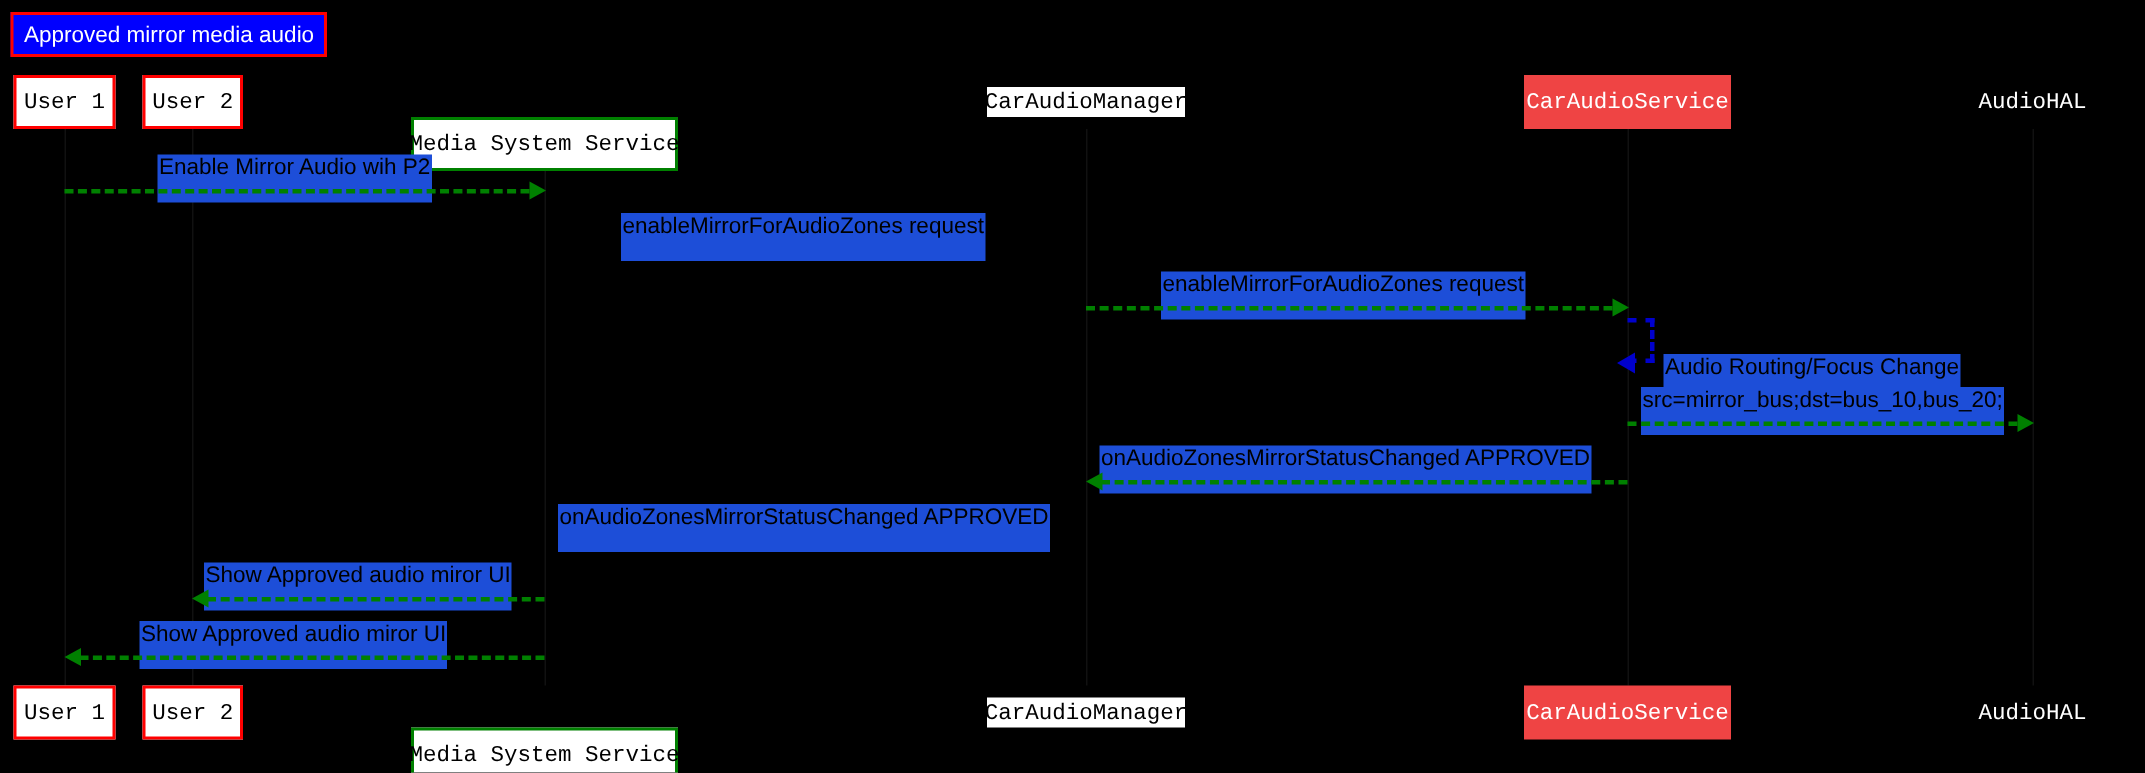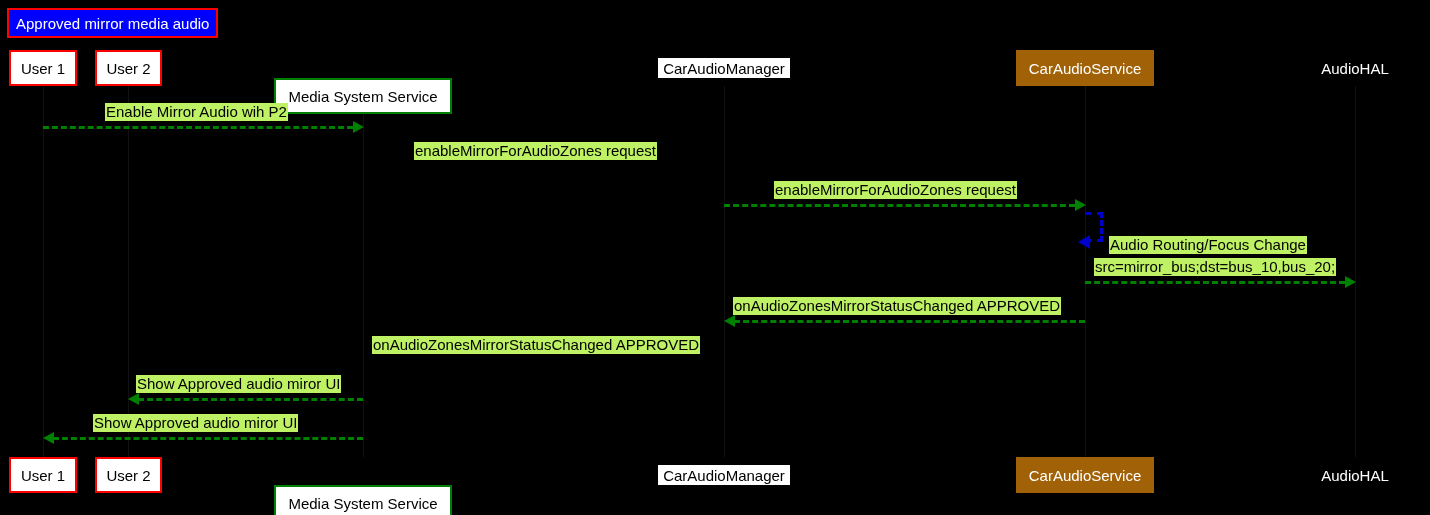--- a/index.html
+++ b/index.html
@@ -55,41 +55,42 @@
     position: absolute;
     box-sizing: border-box;
     display: flex;
     align-items: center;
     justify-content: center;
     height: 36px;
     font-size: 15px;
     line-height: 1;
     white-space: nowrap;
     padding: 0 12px;
+    font-family: Liberation Mono, monospace;
   }
   .participant.boxed-red {
     background: #ffffff;
     border: 2px solid #ff0000;
     color: #000000;
   }
   .participant.boxed-green {
     background: #ffffff;
     border: 2px solid #008000;
     color: #000000;
     margin-top: 28px;
   }
   .participant.plain-white {
     background: #ffffff;
     border: none;
     color: #000000;
     height: 20px;
     padding: 0 1px;
   }
   .participant.solid-blue {
-    background: #a16207;
+    background: #ef4444;
     border: none;
     color: #ffffff;
   }
   .participant.bare {
     background: transparent;
     border: none;
     color: #ffffff;
     height: 20px;
   }
 
@@ -109,25 +110,25 @@
   .msg-head.right {
     border-left: 11px solid #008000;
   }
   .msg-head.left {
     border-right: 11px solid #008000;
   }
 
   
   .msg-label {
     position: absolute;
-    background: #bef264;
+    background: #1d4ed8;
     color: #000000;
     font-size: 15px;
     line-height: 18px;
-    height: 18px;
+    height: 32px;
     white-space: nowrap;
     padding: 0 1px;
   }
   
   .msg-label.no-arrow { }
 
   
   .self-loop {
     position: absolute;
     box-sizing: border-box;

